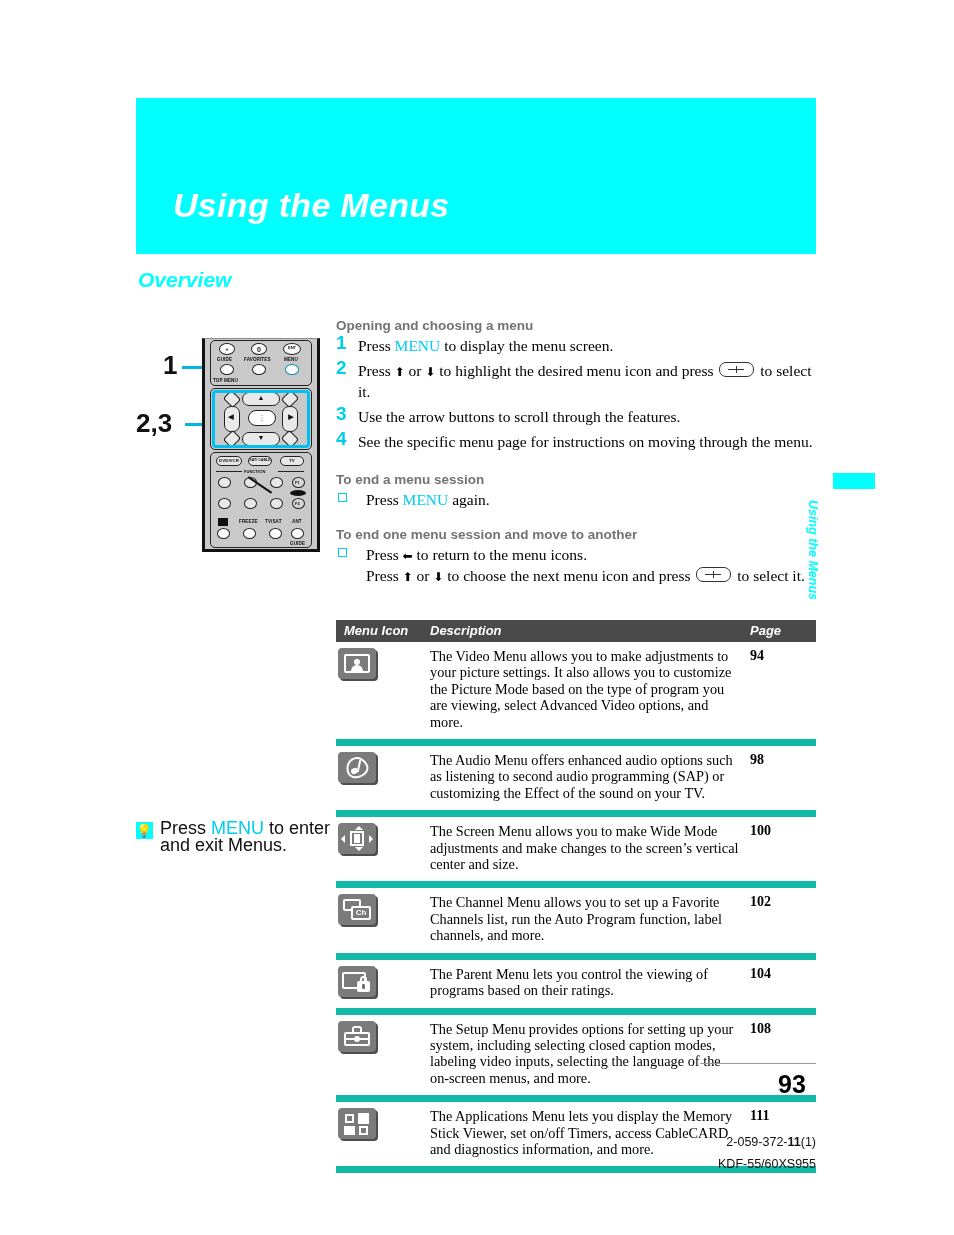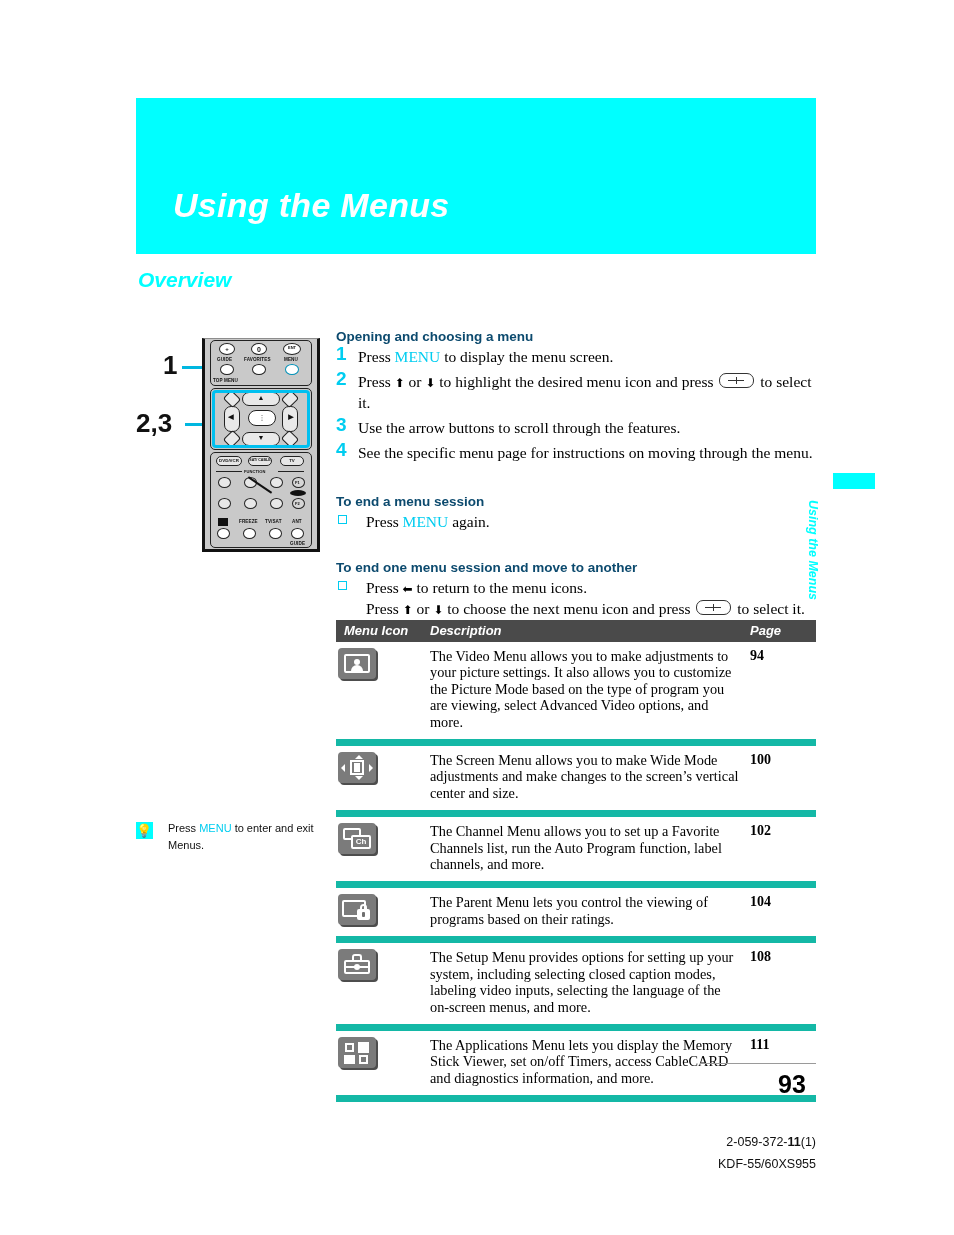--- a/index.html
+++ b/index.html
@@ -206,40 +206,39 @@
     font-family: "Liberation Sans", sans-serif;
     font-size: 13px;
     line-height: 17px;
     text-align: center;
   }
   #tip-text {
     position: absolute;
     left: 24px; top: 0px;
     width: 175px;
     font-family: "Liberation Sans", sans-serif;
-    font-size: 11px;
+    font-size: 18px;
     line-height: 17px;
     color: #111111;
-    margin-left: 8px;
   }
   .menu-kw { color: #00cdf0; }
 
   
   #content {
     position: absolute;
     left: 336px;
     top: 313px;
     width: 480px;
   }
   .sub-head {
     font-family: "Liberation Sans", sans-serif;
     font-weight: bold;
     font-size: 13.5px;
-    color: #0c4a6e;
-    margin: 16px 0 3px 0;
+    color: #737373;
+    margin: 5px 0 3px 0;
   }
   .step {
     position: relative;
     padding-left: 22px;
     margin-bottom: 6px;
     font-size: 15.5px;
     line-height: 19px;
   }
   .step-num {
     position: absolute;
@@ -571,20 +570,31 @@
               <span class="mi-in vi-head"></span>
               <span class="mi-in vi-body"></span>
           </span>
         </td>
         <td>The Video Menu allows you to make adjustments to your picture settings. It also allows you to customize the Picture Mode based on the type of program you are viewing, select Advanced Video options, and more.</td>
         <td class="td-page">94</td>
       </tr>
       <tr>
         <td class="td-icon">
           <span class="menu-icon">
+            <span class="mi-in ai-note"></span>
+              <span class="mi-in ai-stem"></span>
+              <span class="mi-in ai-dot"></span>
+          </span>
+        </td>
+        <td>The Audio Menu offers enhanced audio options such as listening to second audio programming (SAP) or customizing the Effect of the sound on your TV.</td>
+        <td class="td-page">98</td>
+      </tr>
+      <tr>
+        <td class="td-icon">
+          <span class="menu-icon">
             <span class="mi-in si-box"></span>
               <span class="mi-in si-in"></span>
             <span class="mi-in si-up"></span>
               <span class="mi-in si-dn"></span>
             <span class="mi-in si-lf"></span>
               <span class="mi-in si-rt"></span>
           </span>
         </td>
         <td>The Screen Menu allows you to make Wide Mode adjustments and make changes to the screen’s vertical center and size.</td>
         <td class="td-page">100</td>

